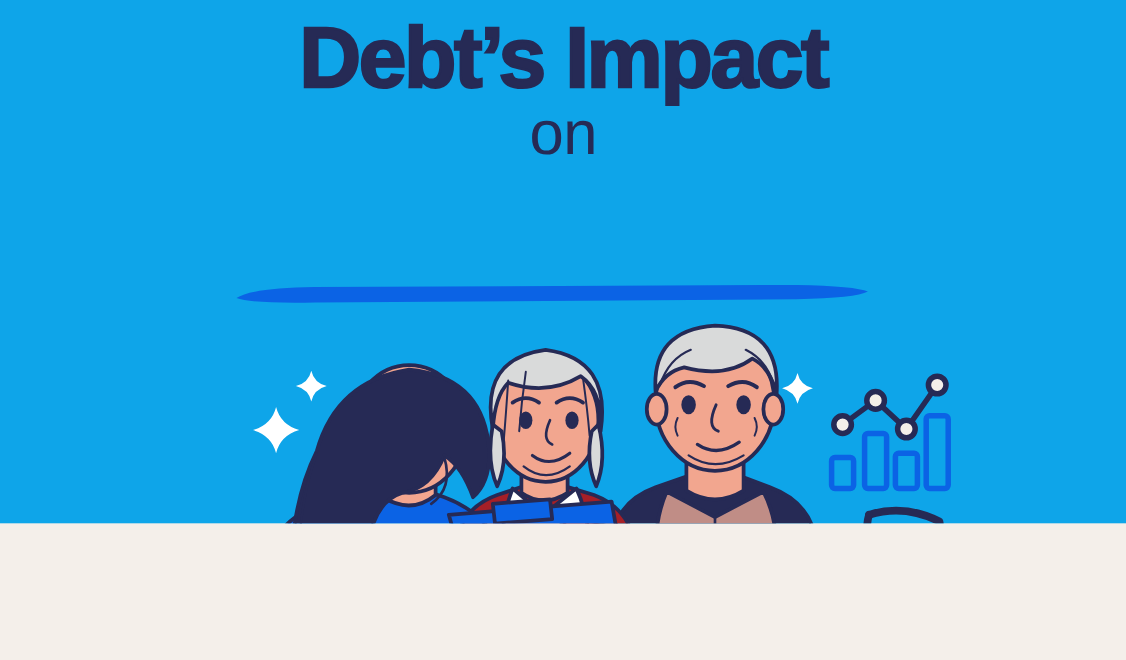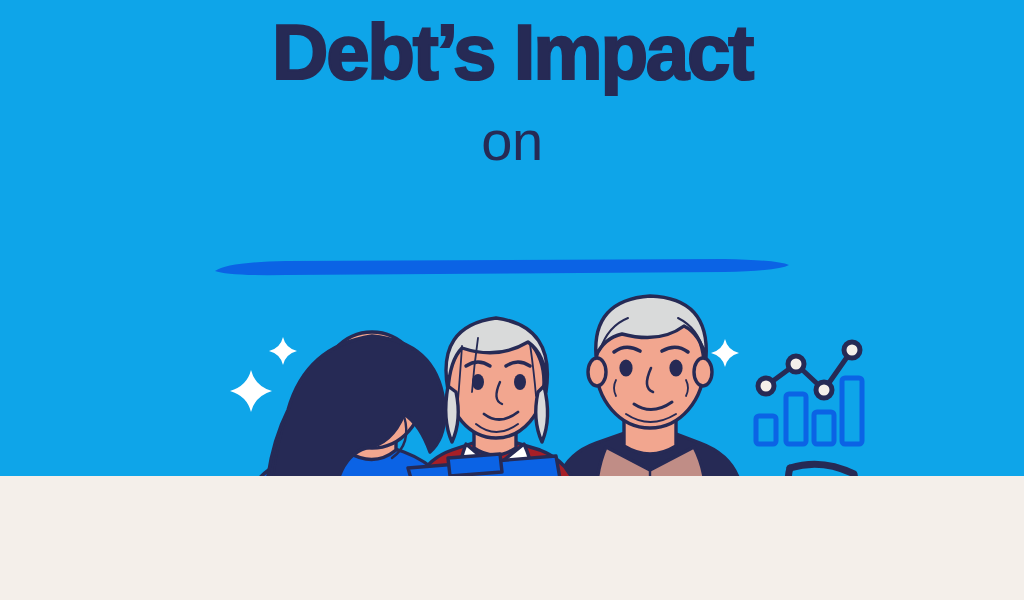--- a/index.html
+++ b/index.html
@@ -31,21 +31,21 @@
     font-family: "Liberation Sans", sans-serif;
     font-weight: 700;
     font-size: 78px;
     line-height: 0.99;
     letter-spacing: -2.2px;
     color: #262A55;
     -webkit-text-stroke: 2.2px #262A55;
   }
   .title-sub1 {
     display: block;
-    margin-top: 22px;
+    margin-top: 2px;
     font-size: 56px;
     line-height: 1.0;
     font-weight: 400;
     letter-spacing: -0.5px;
     color: #262A55;
   }
   .title-sub2 {
     display: block;
     margin-top: -2px;
     font-size: 56px;

